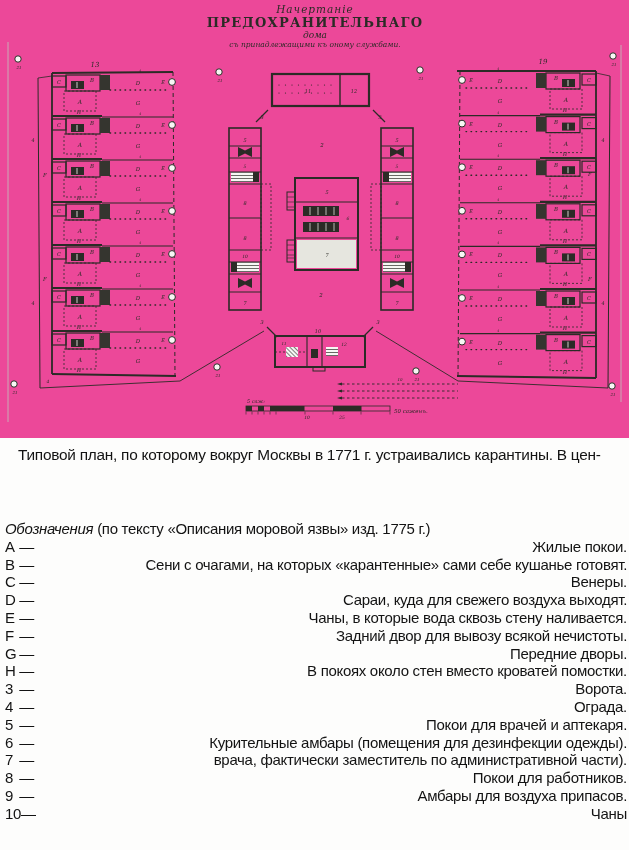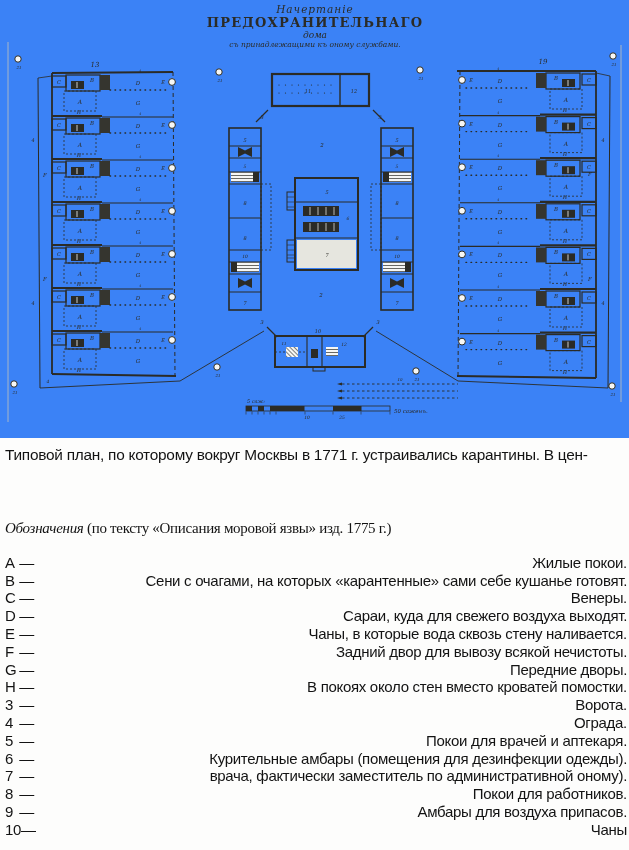--- a/index.html
+++ b/index.html
@@ -1,22 +1,22 @@
 <!DOCTYPE html>
 <html><head>
 <meta charset="utf-8">
 <style>
   html,body{margin:0;padding:0;background:#ffffff;}
   .page{position:relative;width:629px;height:850px;background:#fdfdfc;font-family:"Liberation Sans",sans-serif;color:#161616;overflow:hidden;}
-  .figure{position:absolute;left:0;top:0;width:629px;height:438px;background:#3b82f6;}
+  .figure{position:absolute;left:0;top:0;width:629px;height:438px;background:#ec4899;}
   .figure svg{display:block;}
   .caption{position:absolute;left:5px;right:4px;top:445px;font-size:15.4px;line-height:19px;letter-spacing:-0.25px;color:#131313;}
-  .cap-line{min-height:19px;}
+  .cap-line{min-height:19px;margin-left:13px;}
   .legend{position:absolute;left:5px;right:2px;top:520px;font-size:15px;line-height:17.8px;letter-spacing:-0.3px;color:#131313;}
-  .legend-heading{margin-bottom:16px;font-family:Liberation Serif, serif;}
+  .legend-heading{margin-bottom:0;}
   .legend-heading .ital{font-style:italic;}
   .lrow{display:flex;align-items:flex-start;}
   .lkey{width:29px;flex:none;display:flex;justify-content:space-between;margin-right:8px;}
   .lval{flex:1;text-align:right;}
 </style>
 </head>
 <body>
 
 <div class="page">
 
@@ -617,21 +617,21 @@
           <div class="lval">
             <div>Курительные амбары (помещения для дезинфекции одежды).</div>
           </div>
         </div>
         <div class="lrow">
           <div class="lkey">
             <span>7</span>
             <span>—</span>
           </div>
           <div class="lval">
-            <div>врача, фактически заместитель по административной оному).</div>
+            <div>врача, фактически заместитель по административной части).</div>
           </div>
         </div>
         <div class="lrow">
           <div class="lkey">
             <span>8</span>
             <span>—</span>
           </div>
           <div class="lval">
             <div>Покои для работников.</div>
           </div>

